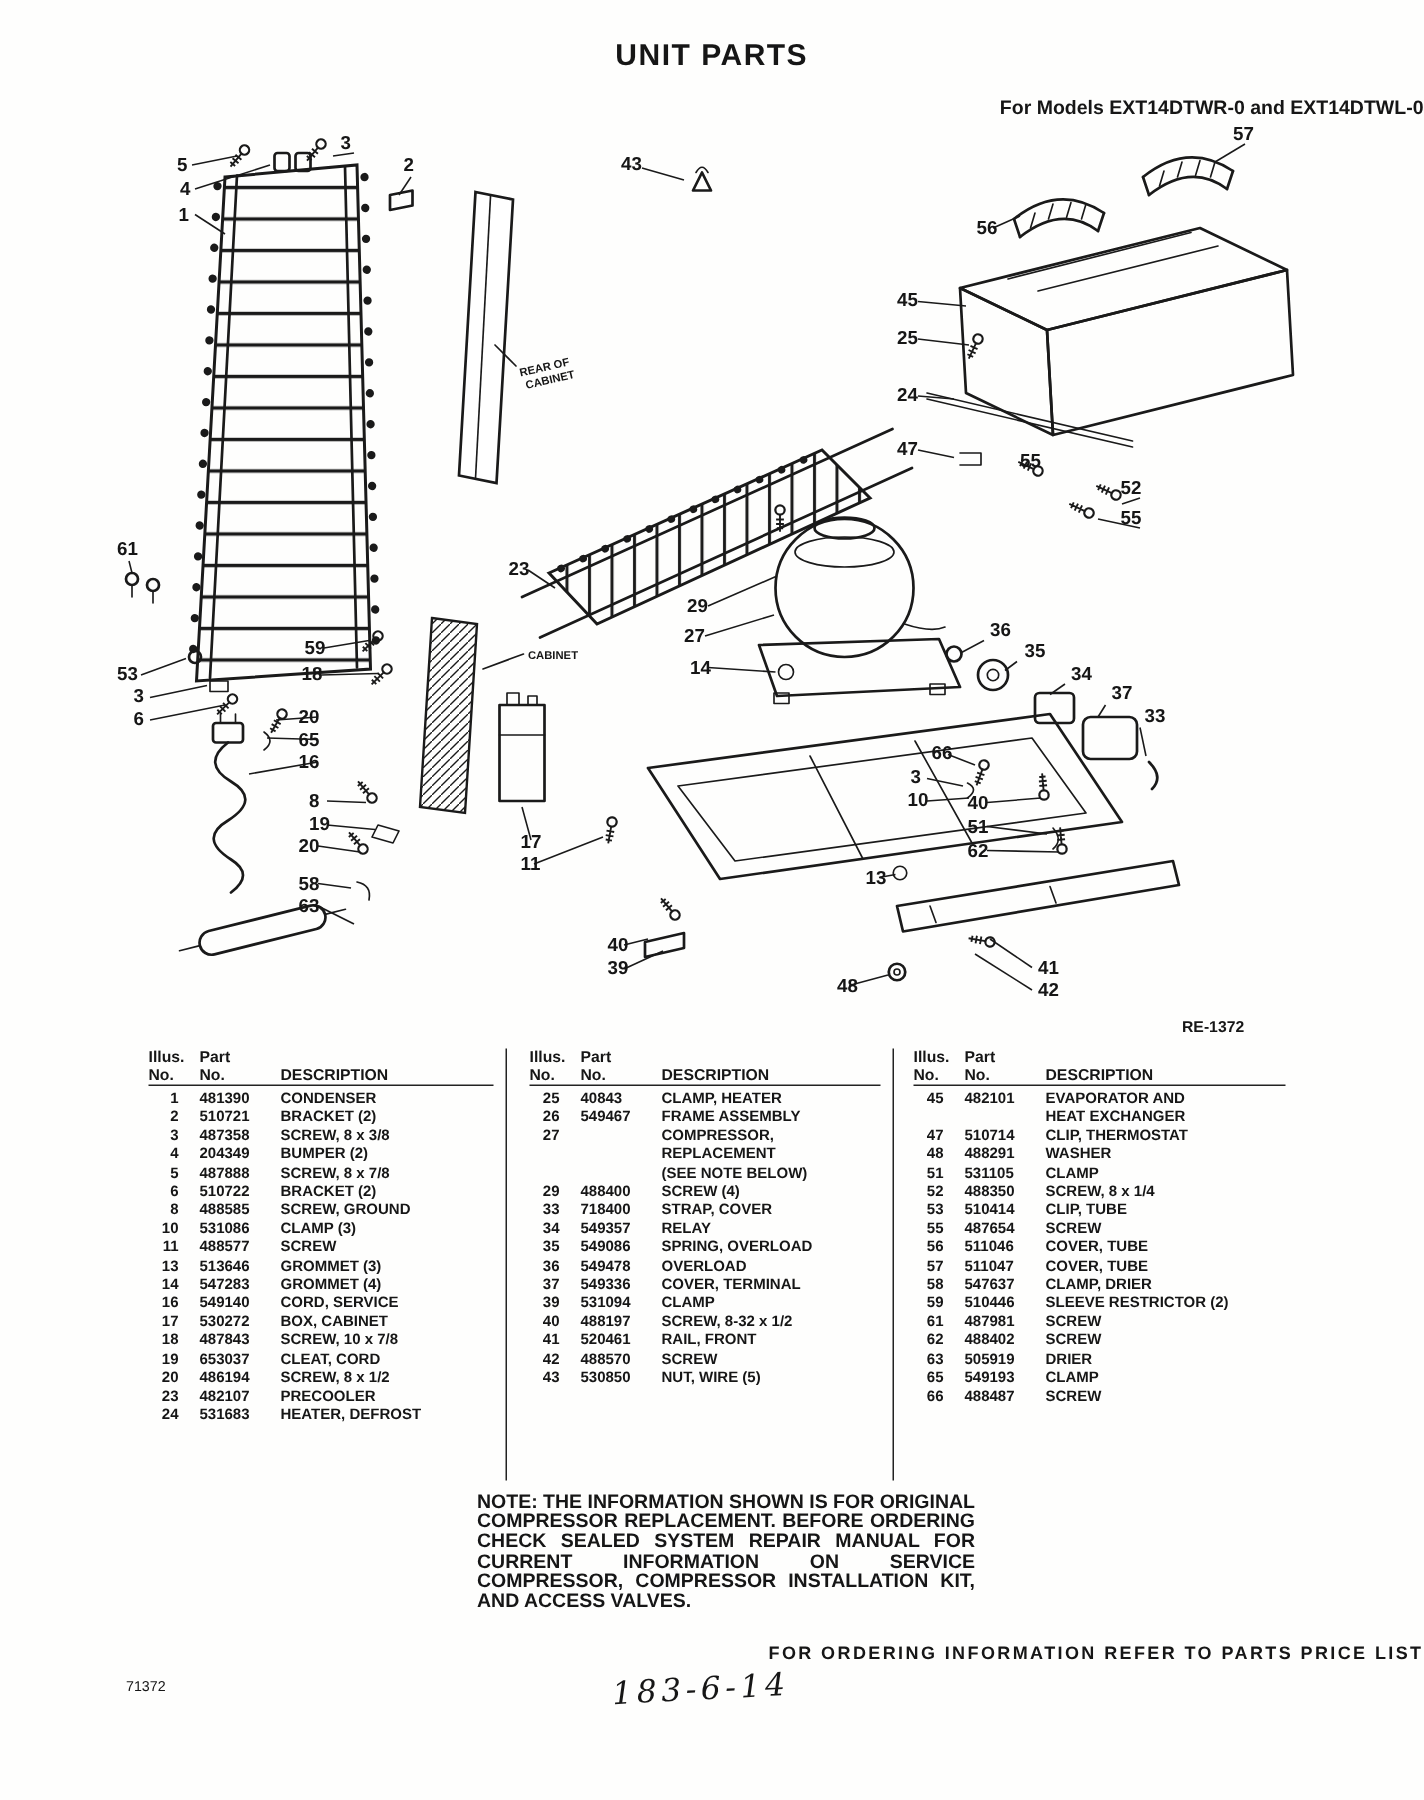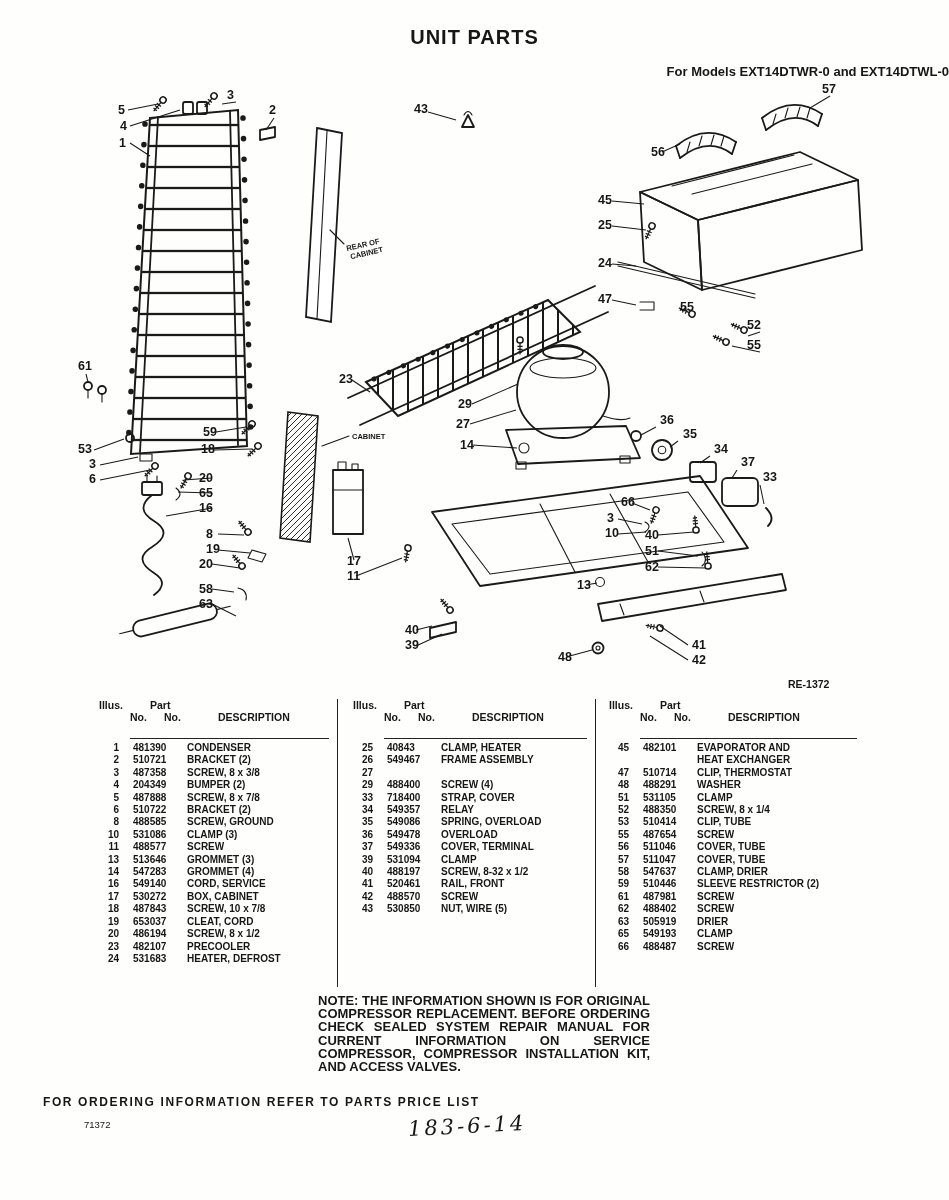--- a/index.html
+++ b/index.html
@@ -15,33 +15,33 @@
               font-size: 13px; font-weight: 700; }
   .diagram { position: absolute; top: 80px; left: 0; }
 
   .tables { position: absolute; top: 699px; left: 99px; display: flex; height: 288px; }
   .pcol { padding-right: 8px; }
   .pcol.c1 { width: 238px; }
   .pcol.c2 { width: 258px; border-left: 1.5px solid #222; padding-left: 15px; }
   .pcol.c3 { width: 270px; border-left: 1.5px solid #222; padding-left: 13px; }
   .thead { font-size: 10.5px; font-weight: 700; }
   .th1 { display: flex; }
-  .th1 .hi { width: 51px; }
-  .th2 { display: flex; border-bottom: 1.5px solid #222; padding-bottom: 15px; margin-bottom: 3px; margin-left: 31px; }
+  .th1 .hi { width: 34px; }
+  .th2 { display: flex; border-bottom: 1.5px solid #222; padding-bottom: 0; margin-bottom: 3px; }
   .th2 .n1 { width: 34px; }
   .th2 .n2 { width: 54px; }
   .prow { display: flex; font-size: 10px; font-weight: 700; line-height: 12.4px; }
   .p-no { width: 20px; text-align: right; margin-right: 14px; }
   .p-part { width: 54px; }
   .p-desc { flex: 1; white-space: pre-line; }
 
   .note { position: absolute; top: 994px; left: 318px; width: 332px;
           font-size: 13px; font-weight: 700; line-height: 13.2px; text-align: justify; }
-  .footerline { position: absolute; top: 1095px; left: 0; width: 100%; text-align: left;
-                font-size: 12px; font-weight: 700; letter-spacing: 1.6px; padding-left: 43px; }
+  .footerline { position: absolute; top: 1095px; left: 0; width: 100%; text-align: right;
+                font-size: 12px; font-weight: 700; letter-spacing: 1.6px; }
   .formnum { position: absolute; top: 1119px; left: 84px; font-size: 9.5px; }
   .handwr { position: absolute; top: 1114px; left: 408px; font-size: 21px; font-style: italic;
             font-family: "DejaVu Serif", serif; transform: rotate(-3deg); letter-spacing: 3px; }
 
   svg .ln { fill: none; stroke: #1a1a1a; stroke-width: 1.8; stroke-linecap: round; stroke-linejoin: round; }
   svg .thin { stroke-width: 1.1; }
   svg text.co { font: 700 12.5px "Liberation Sans", sans-serif; fill: #161616; }
   svg .dl { font: 700 7.5px "Liberation Sans", sans-serif; fill: #161616; }
   svg .ref { font: 700 10.5px "Liberation Sans", sans-serif; fill: #161616; }
   svg .ldr line { stroke: #1a1a1a; stroke-width: 1.05; }
@@ -488,20 +488,23 @@
 
         <div class="prow">
           <span class="p-no">26</span>
           <span class="p-part">549467</span>
           <span class="p-desc">FRAME ASSEMBLY</span>
         </div>
 
         <div class="prow">
           <span class="p-no">27</span>
           <span class="p-part"></span>
+          <span class="p-desc">COMPRESSOR,
+REPLACEMENT
+(SEE NOTE BELOW)</span>
         </div>
 
         <div class="prow">
           <span class="p-no">29</span>
           <span class="p-part">488400</span>
           <span class="p-desc">SCREW (4)</span>
         </div>
 
         <div class="prow">
           <span class="p-no">33</span>

